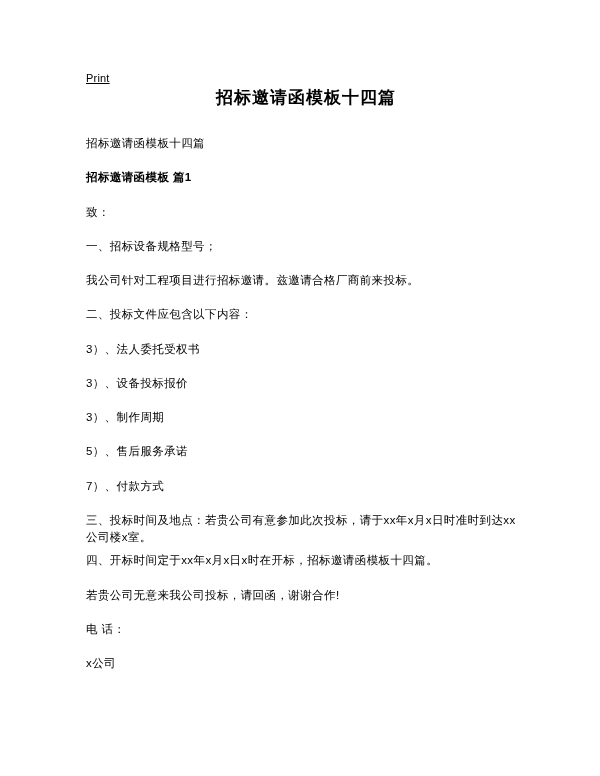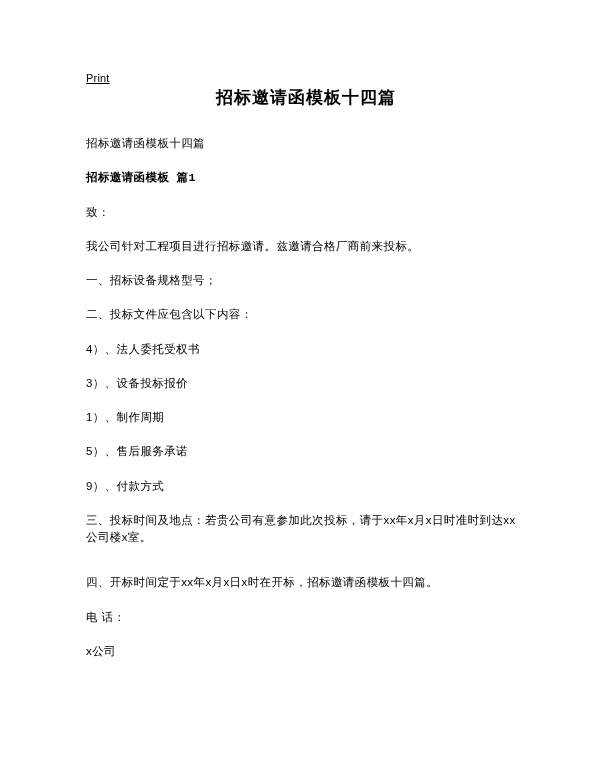--- a/index.html
+++ b/index.html
@@ -39,47 +39,47 @@
   }
   .para {
     font-size: 11.5px;
     line-height: 1.5;
     margin: 0 0 17px 0;
     color: #000000;
     letter-spacing: 0.4px;
   }
   .para.bold {
     font-weight: bold;
-    font-family: Liberation Mono, monospace;
   }
   .para.wrap {
-    margin-bottom: 28px;
+    margin-bottom: 6px;
   }
 </style>
 </head>
 <body>
 
 <div class="page">
 
   <a class="print-link" href="#">Print</a>
 
   <h1 class="doc-title">招标邀请函模板十四篇</h1>
 
   <div class="body-content">
     <p class="para">招标邀请函模板十四篇</p>
     <p class="para bold">招标邀请函模板 篇1</p>
     <p class="para">致：</p>
+    <p class="para">一、招标设备规格型号；</p>
     <p class="para">我公司针对工程项目进行招标邀请。兹邀请合格厂商前来投标。</p>
-    <p class="para">一、招标设备规格型号；</p>
     <p class="para">二、投标文件应包含以下内容：</p>
-    <p class="para">4）、法人委托受权书</p>
+    <p class="para">3）、法人委托受权书</p>
     <p class="para">3）、设备投标报价</p>
-    <p class="para">1）、制作周期</p>
+    <p class="para">3）、制作周期</p>
     <p class="para">5）、售后服务承诺</p>
-    <p class="para">9）、付款方式</p>
+    <p class="para">7）、付款方式</p>
     <p class="para wrap">三、投标时间及地点：若贵公司有意参加此次投标，请于xx年x月x日时准时到达xx公司楼x室。</p>
     <p class="para">四、开标时间定于xx年x月x日x时在开标，招标邀请函模板十四篇。</p>
+    <p class="para">若贵公司无意来我公司投标，请回函，谢谢合作!</p>
     <p class="para">电 话：</p>
     <p class="para">x公司</p>
 
   </div>
 
 </div>
 
 </body></html>

